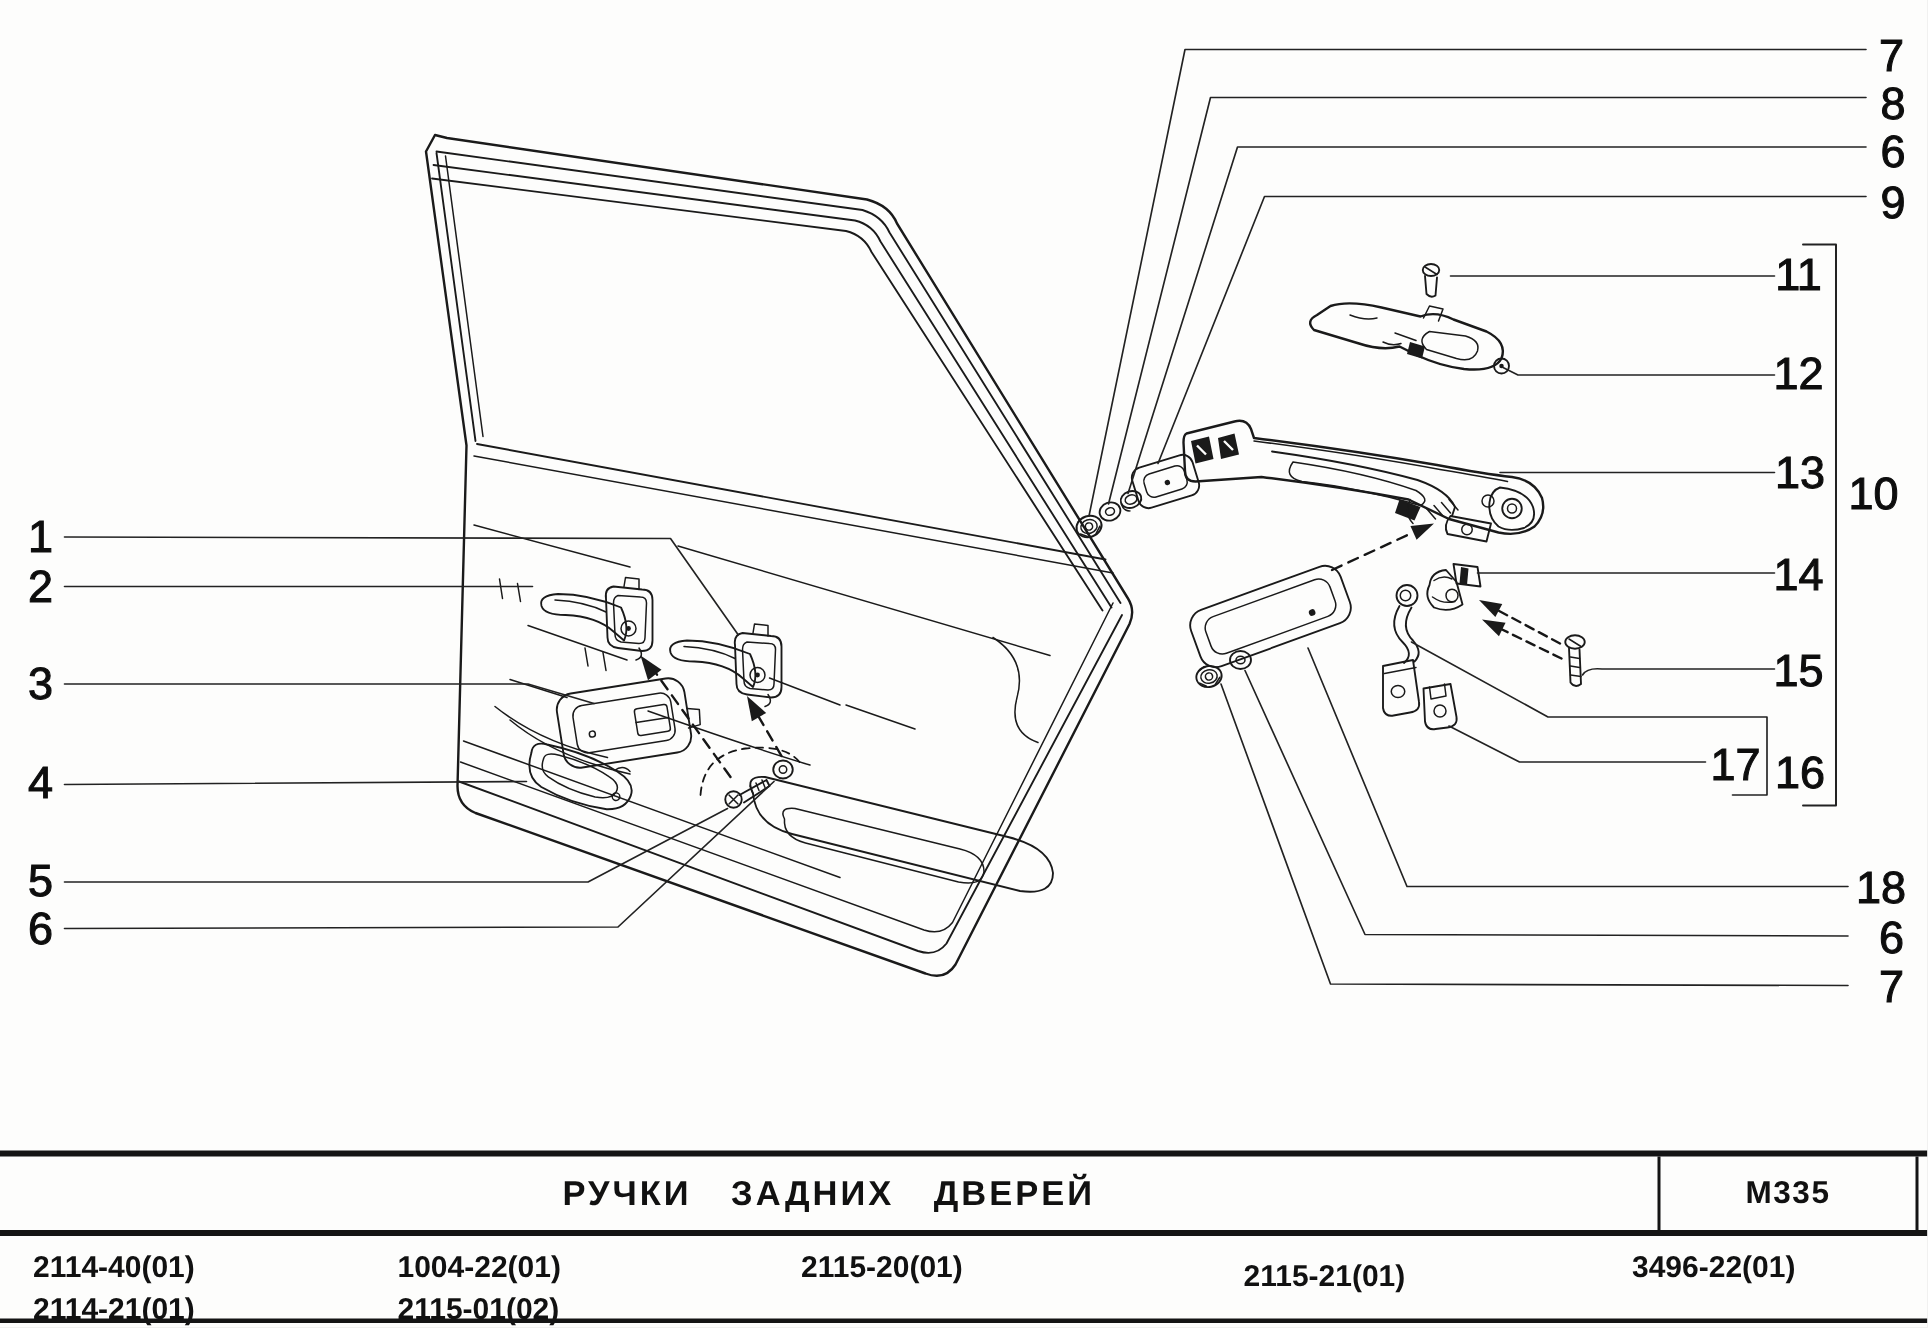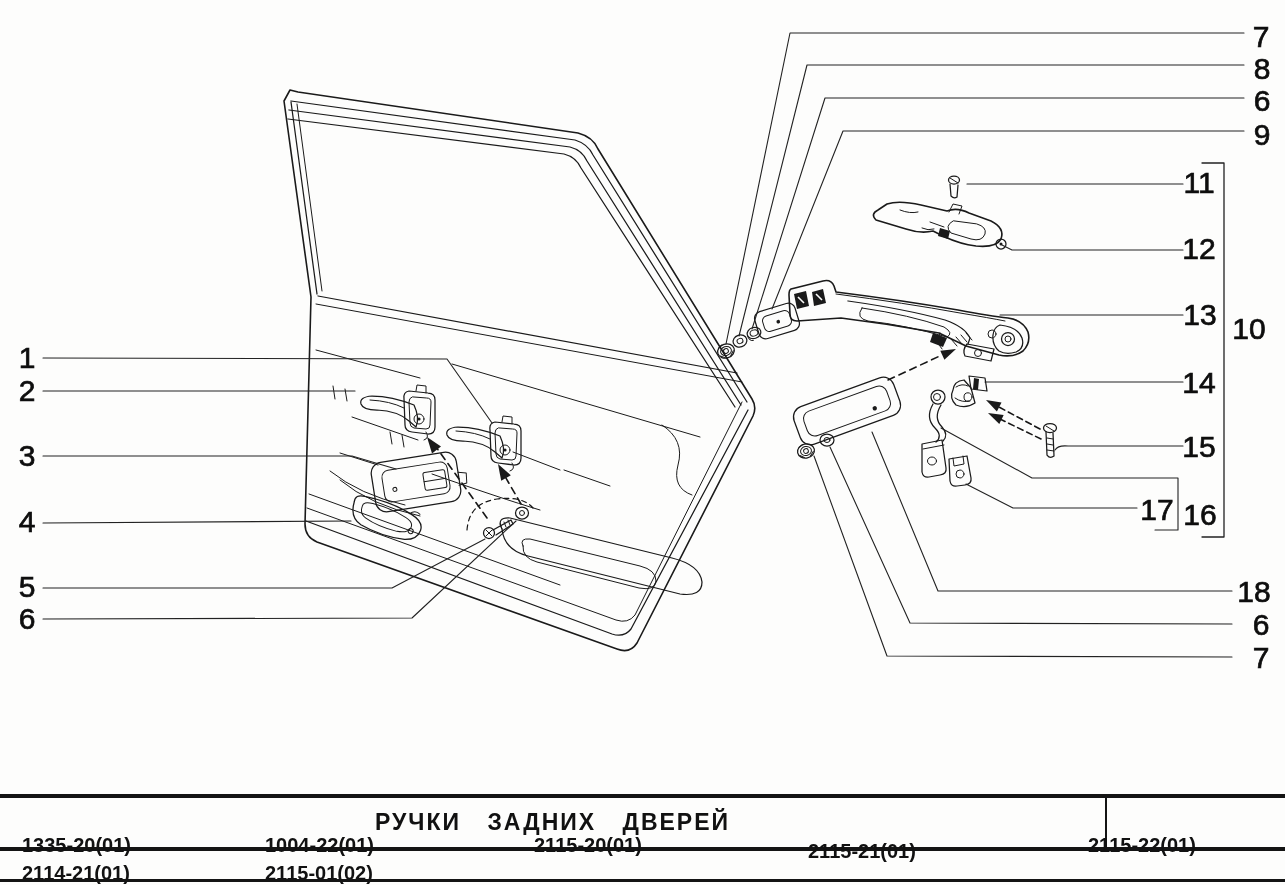--- a/index.html
+++ b/index.html
@@ -10,21 +10,21 @@
   .o{fill:none;stroke:#1a1a1a;stroke-width:1.6;stroke-linecap:round;stroke-linejoin:round}
   .m{fill:none;stroke:#1a1a1a;stroke-width:1.25;stroke-linecap:round;stroke-linejoin:round}
   .t{fill:none;stroke:#1a1a1a;stroke-width:1.0;stroke-linecap:round;stroke-linejoin:round}
   .ld{fill:none;stroke:#222;stroke-width:1.1;stroke-linecap:round;stroke-linejoin:round}
   .dash{fill:none;stroke:#161616;stroke-width:1.6;stroke-dasharray:7 5;stroke-linecap:round}
   .ink{fill:#1a1a1a;stroke:none}
   .num{font-family:"Liberation Sans",sans-serif;font-size:30px;fill:#0d0d0d;stroke:#0d0d0d;
        stroke-width:0.7;paint-order:stroke;text-anchor:middle}
   
   .band{position:absolute;left:0;top:767px;width:1285px;height:49px;
-        border-top:4px solid #141414;border-bottom:4px solid #141414;display:flex;margin-top:27px;}
+        border-top:4px solid #141414;border-bottom:4px solid #141414;display:flex;}
   .cell-title{width:1105px;border-right:2px solid #141414;display:flex;align-items:center;justify-content:center;}
   .cell-code{width:170px;border-right:2px solid #141414;display:flex;align-items:center;justify-content:center;}
   .band-title{font-weight:bold;font-size:23px;letter-spacing:2px;word-spacing:18px;white-space:nowrap;}
   .band-code{font-weight:bold;font-size:21px;letter-spacing:1px;}
   .models{position:absolute;top:831px;left:0;width:1285px;font-weight:bold;font-size:20px;}
   .mcol{position:absolute;top:0;line-height:28px;white-space:nowrap;}
   .bottom-rule{position:absolute;left:0;top:879px;width:1285px;height:2.5px;background:#141414;}
 </style>
 </head>
 <body>
@@ -276,36 +276,39 @@
       <text class="num" x="1254" y="602">18</text>
       <text class="num" x="1261" y="635">6</text>
       <text class="num" x="1261" y="668">7</text>
     </g>
   </svg>
 
   <div class="band">
     <div class="cell-title">
       <span class="band-title">РУЧКИ ЗАДНИХ ДВЕРЕЙ</span>
     </div>
+    <div class="cell-code">
+      <span class="band-code">М335</span>
+    </div>
   </div>
 
   <div class="models">
     <div class="mcol" style="left:22px">
-      <div>1335-20(01)</div>
+      <div>2114-40(01)</div>
       <div>2114-21(01)</div>
     </div>
     <div class="mcol" style="left:265px">
       <div>1004-22(01)</div>
       <div>2115-01(02)</div>
     </div>
     <div class="mcol" style="left:534px">
       <div>2115-20(01)</div>
     </div>
-    <div class="mcol" style="left:808px;top:6px">
+    <div class="mcol" style="left:829px;top:6px">
       <div>2115-21(01)</div>
     </div>
     <div class="mcol" style="left:1088px">
-      <div>2115-22(01)</div>
+      <div>3496-22(01)</div>
     </div>
   </div>
 
   <div class="bottom-rule"></div>
 </div>
 
 </body></html>

